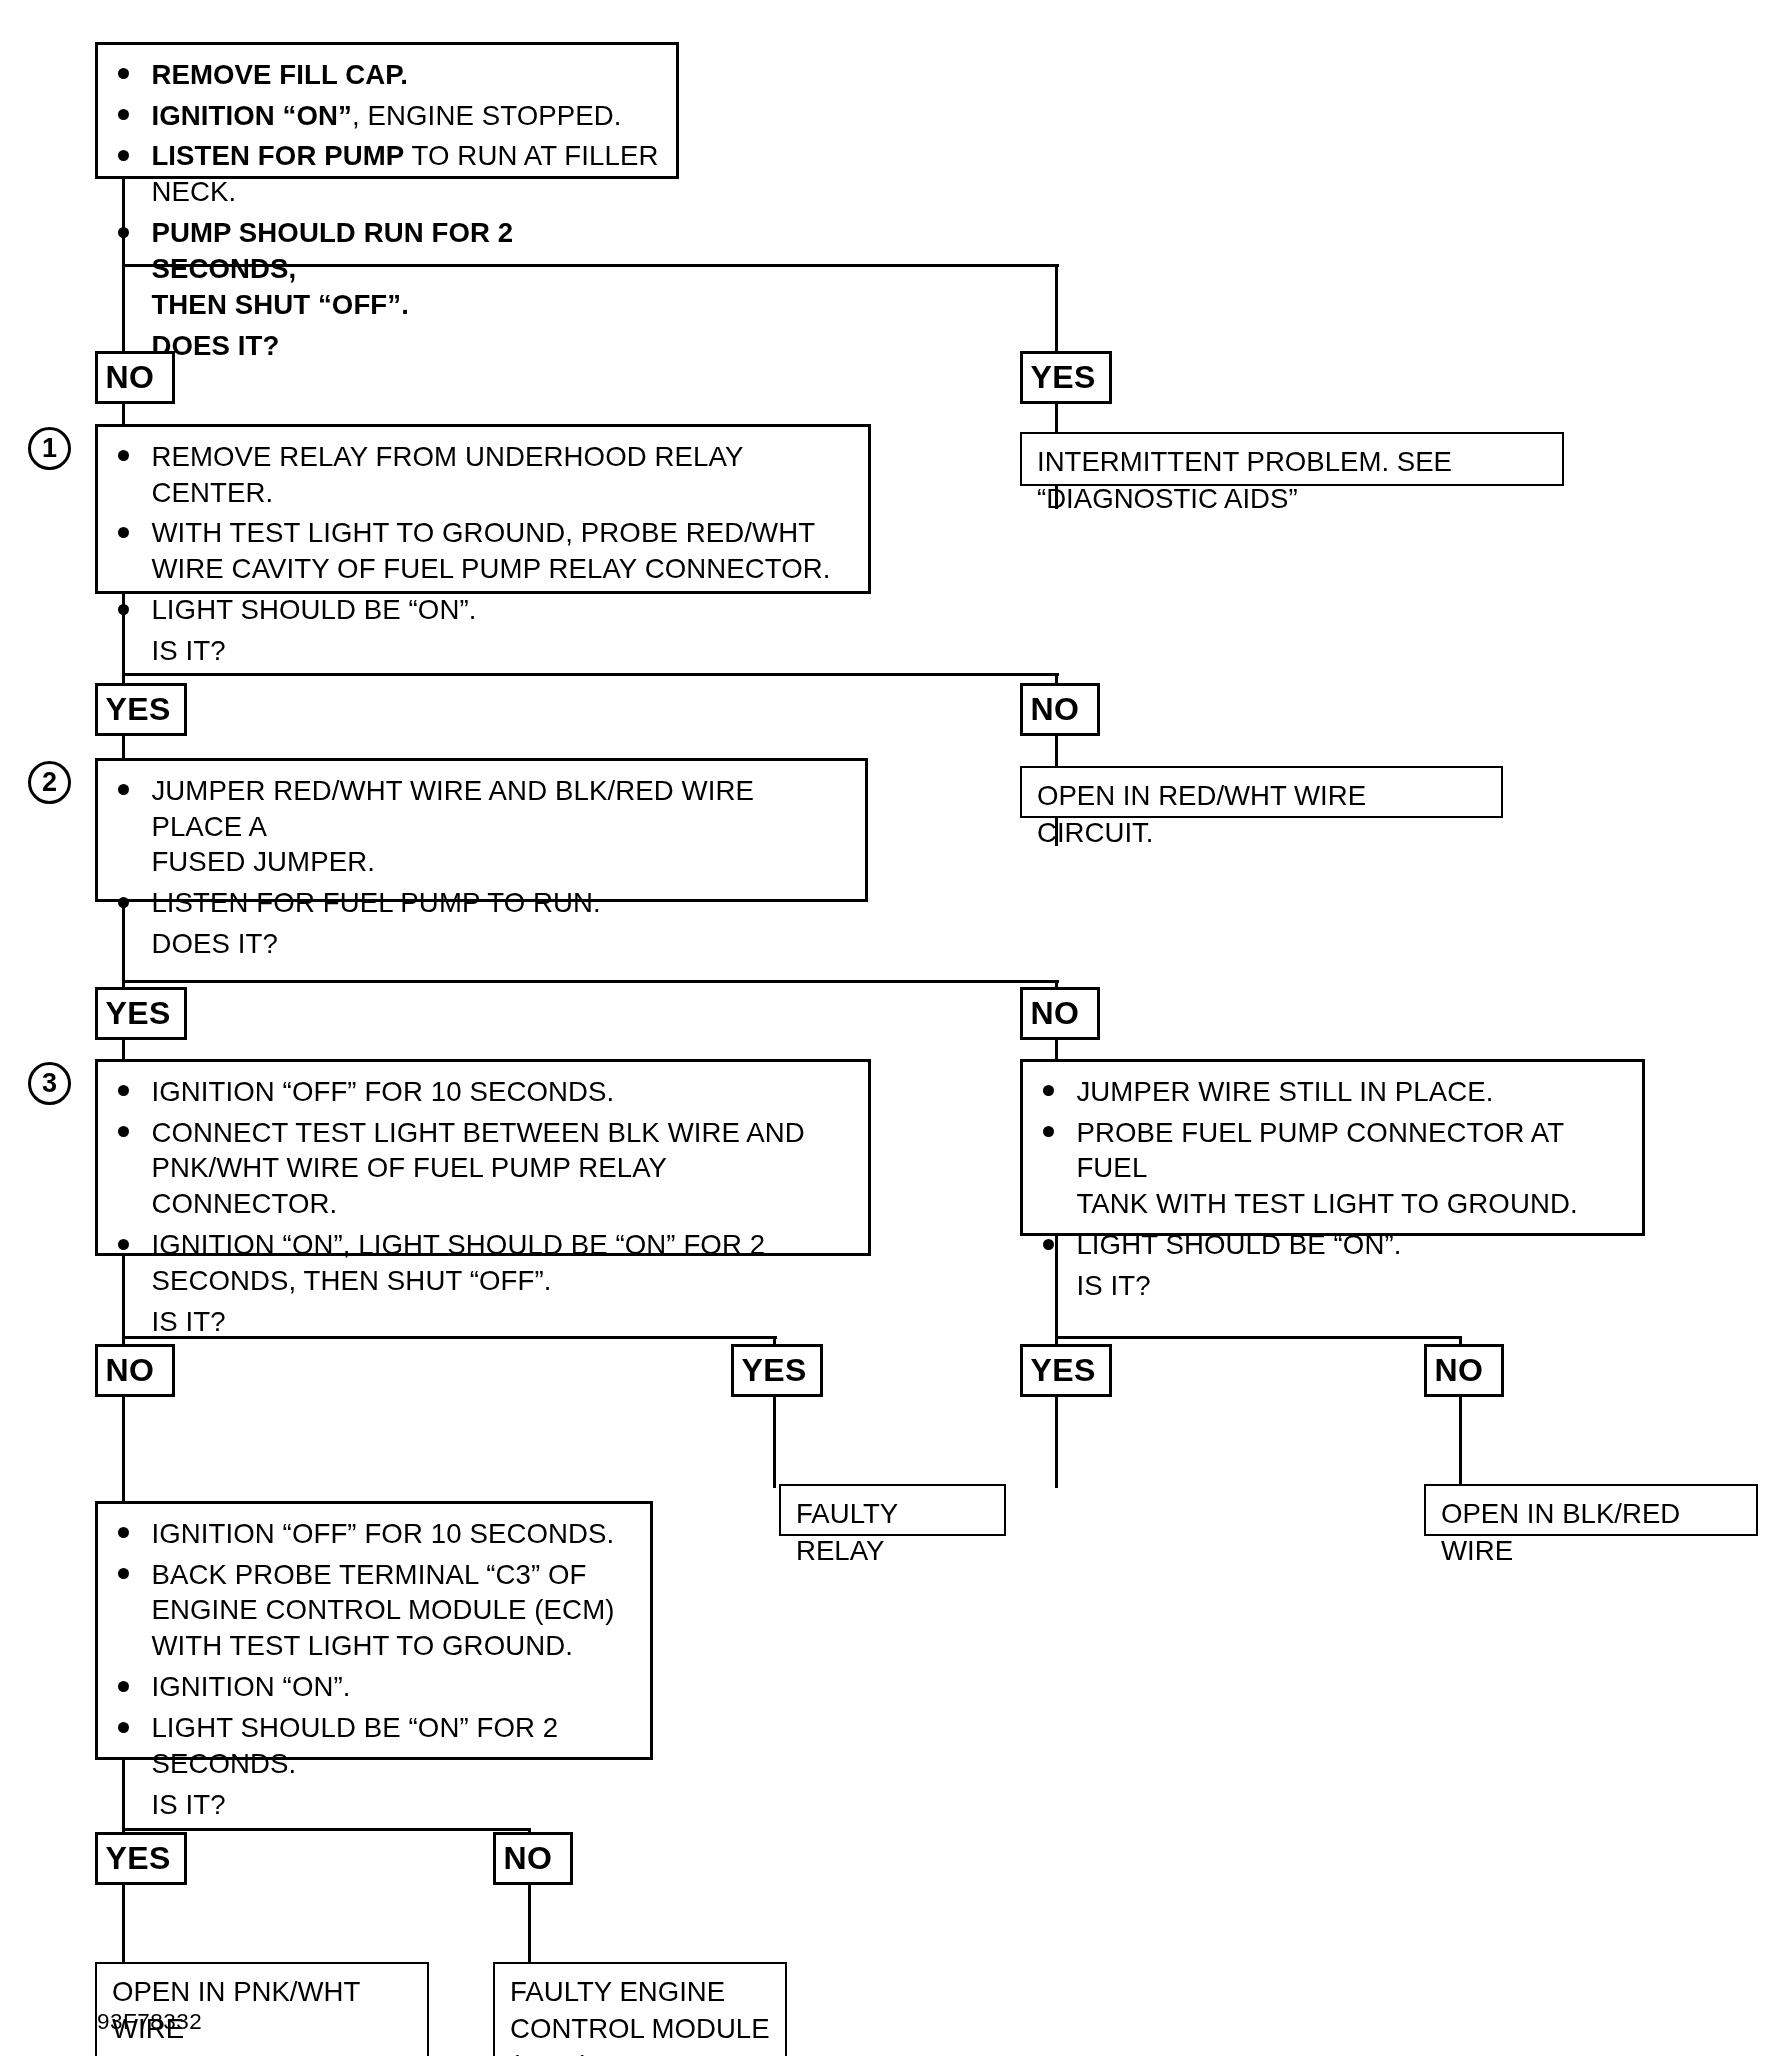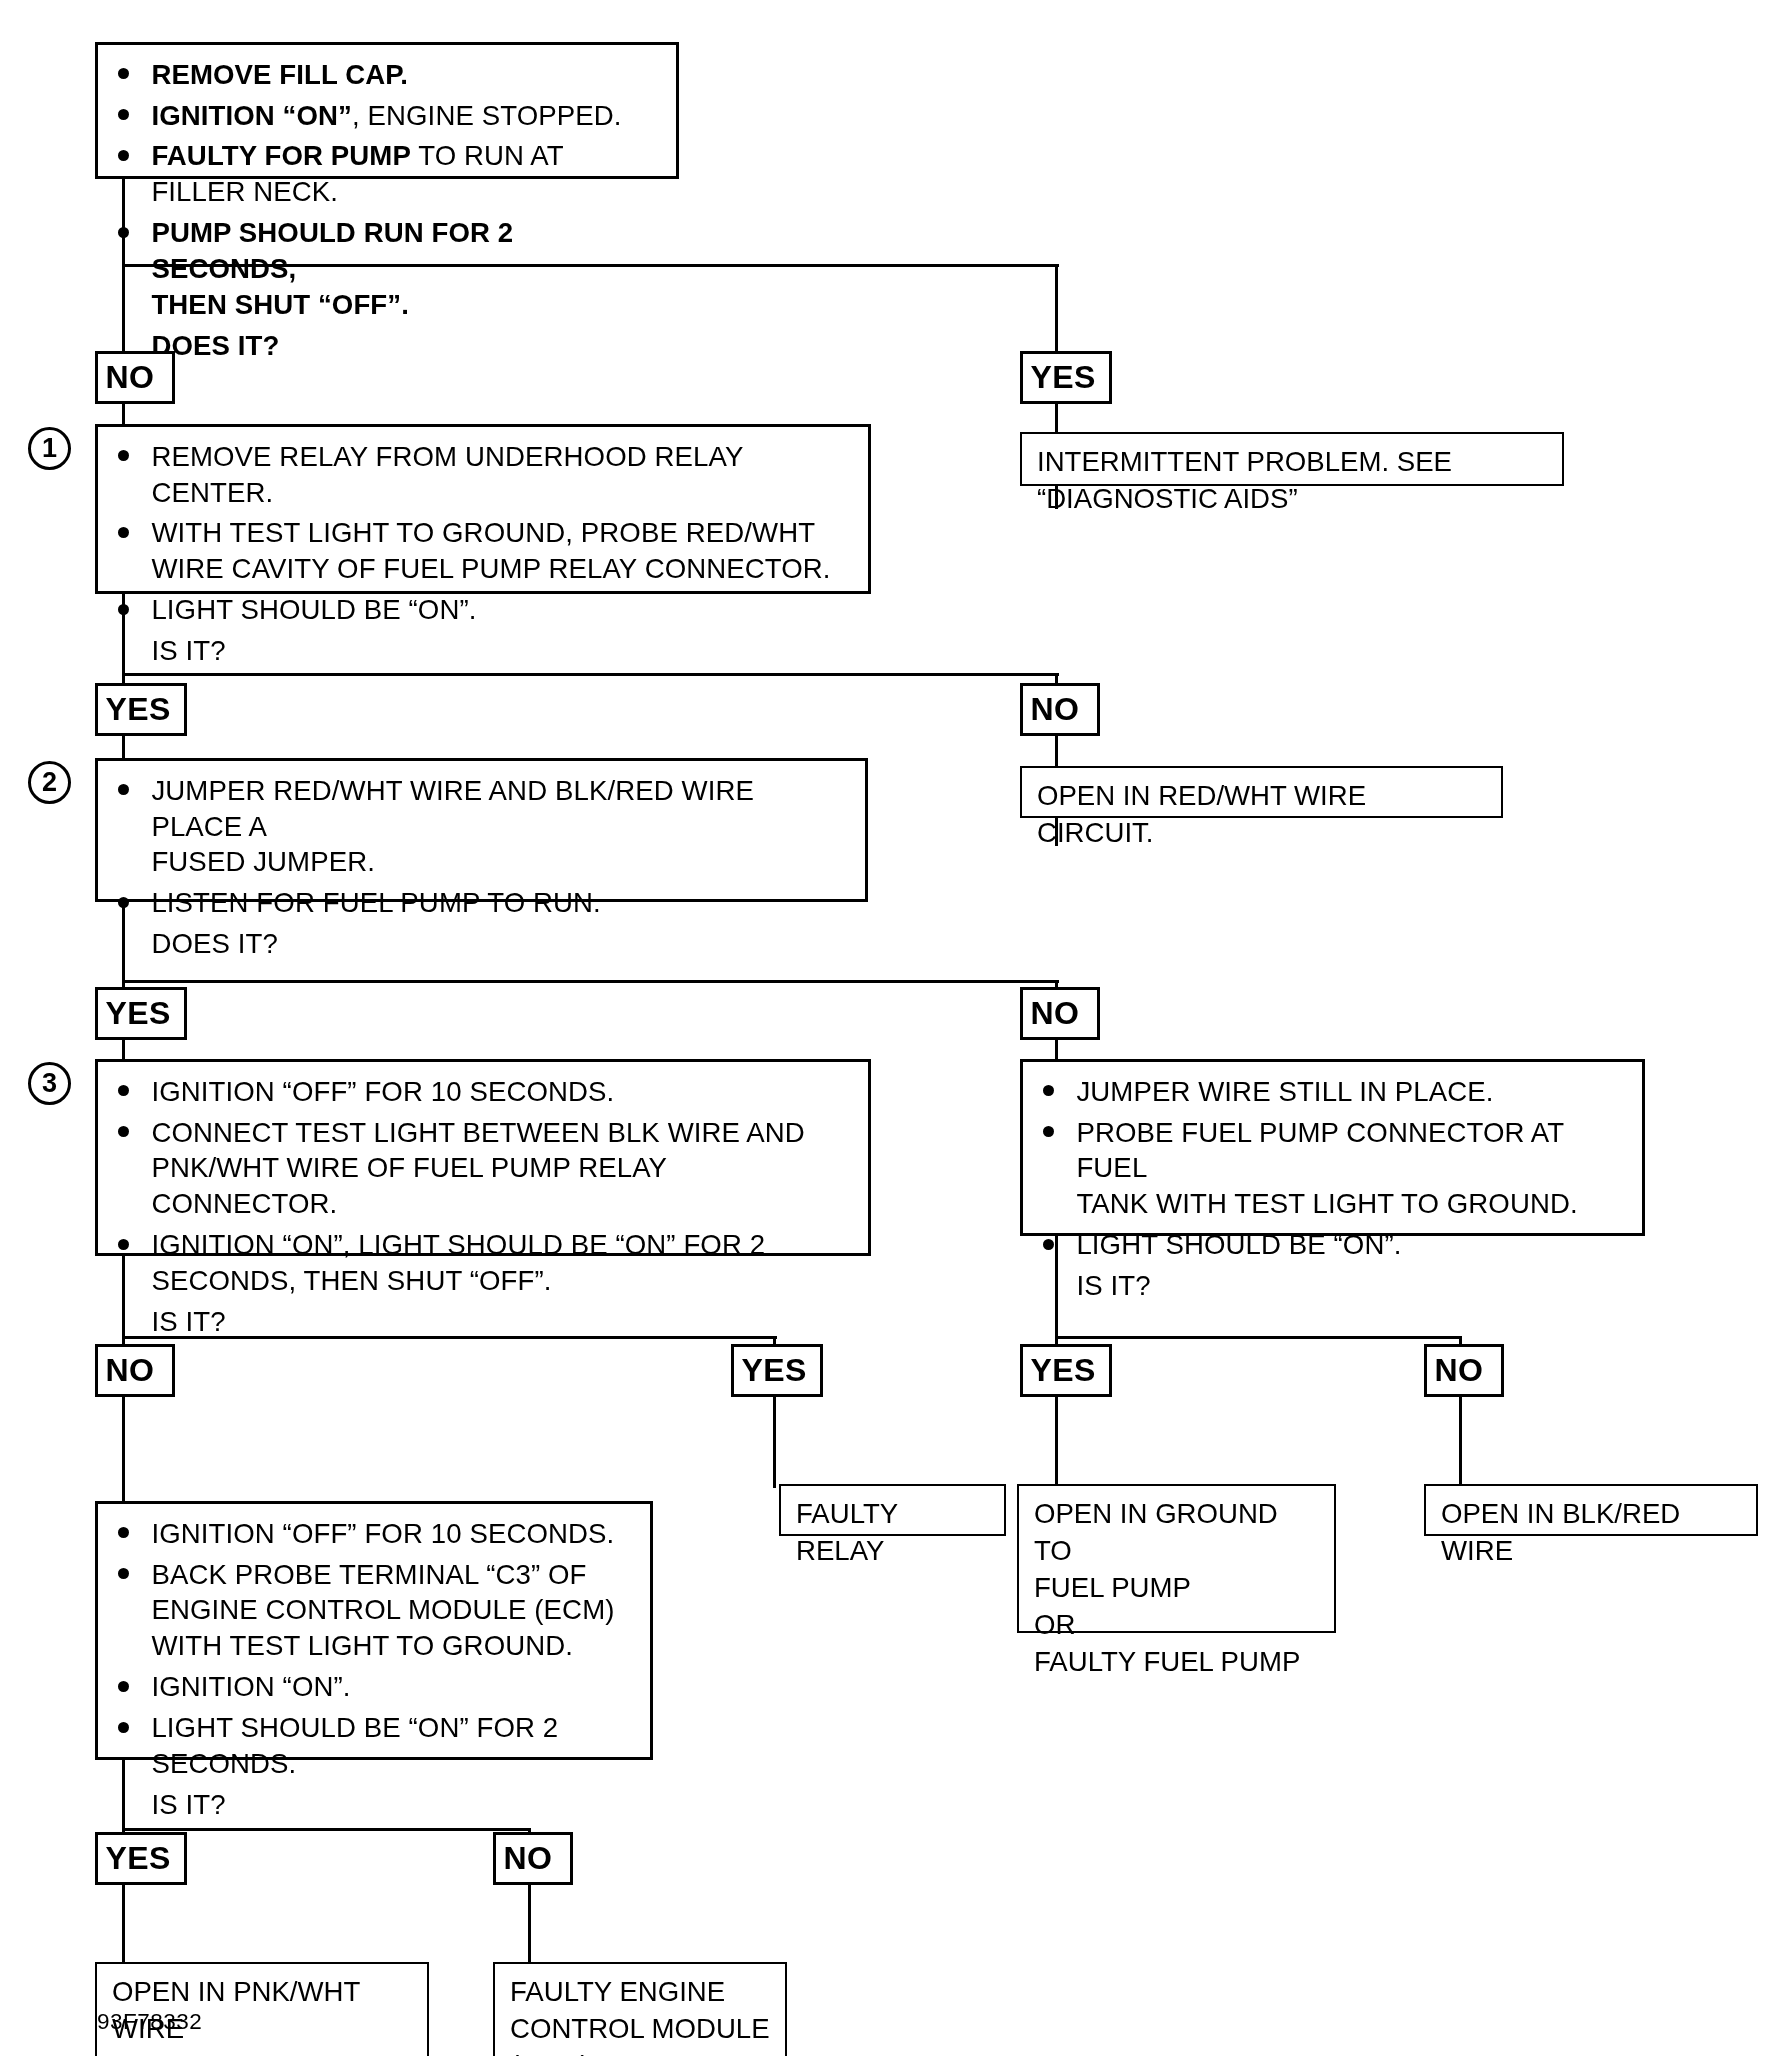--- a/index.html
+++ b/index.html
@@ -101,21 +101,21 @@
 </head>
 <body>
 
 <div id="sheet">
 
   <div class="box" style="left:95px;top:42px;width:584px;height:137px;">
     <div class="box-inner">
       <ul class="bl">
         <li><span class="b">REMOVE FILL CAP.</span><span></span></li>
         <li><span class="b">IGNITION “ON”</span><span>, ENGINE STOPPED.</span></li>
-        <li><span class="b">FAULTY FOR PUMP</span><span> TO RUN AT FILLER NECK.</span></li>
+        <li><span class="b">LISTEN FOR PUMP</span><span> TO RUN AT FILLER NECK.</span></li>
         <li><span class="b">PUMP SHOULD RUN</span><span class="b"> FOR 2 SECONDS,
 THEN SHUT “OFF”.</span></li>
         <li class="nb b">DOES IT?</li>
       </ul>
     </div>
   </div>
 
   <div class="ln vl" style="left:122px;top:179px;height:88px;"></div>
   <div class="ln hl" style="left:122px;top:264px;width:937px;"></div>
   <div class="ln vl" style="left:1055px;top:264px;height:90px;"></div>
@@ -243,26 +243,20 @@
 SECONDS.</li>
         <li class="nb">IS IT?</li>
       </ul>
     </div>
   </div>
 
   <div class="box thin" style="left:731px;top:1484px;width:227px;height:52px;margin-left:48px;">
     <div class="plain">FAULTY RELAY</div>
   </div>
 
-  <div class="box thin" style="left:1017px;top:1484px;width:319px;height:149px;">
-    <div class="plain">OPEN IN GROUND TO
-FUEL PUMP
-OR
-FAULTY FUEL PUMP</div>
-  </div>
 
   <div class="box thin" style="left:1424px;top:1484px;width:334px;height:52px;">
     <div class="plain">OPEN IN BLK/RED WIRE</div>
   </div>
 
   <div class="ln vl" style="left:122px;top:1760px;height:72px;"></div>
   <div class="ln hl" style="left:122px;top:1828px;width:409px;"></div>
   <div class="ln vl" style="left:528px;top:1828px;height:85px;"></div>
   <div class="ln vl" style="left:122px;top:1828px;height:85px;"></div>
 

